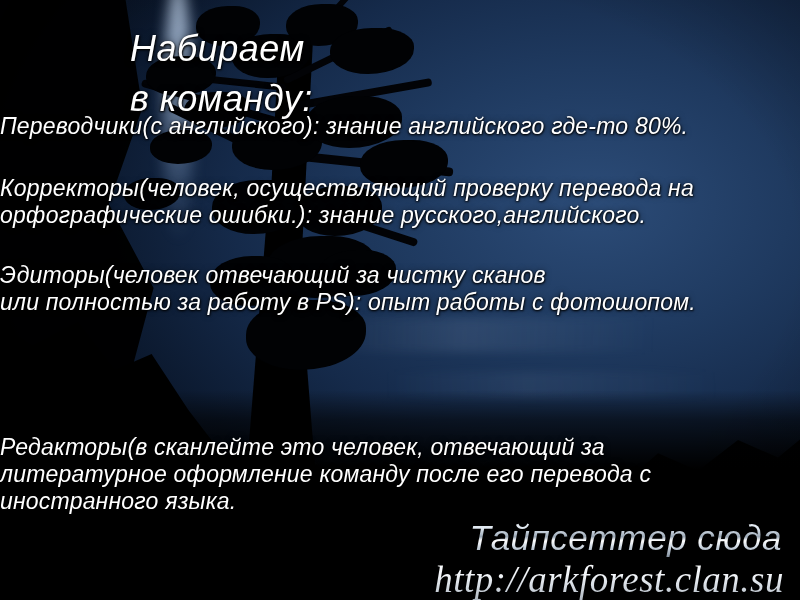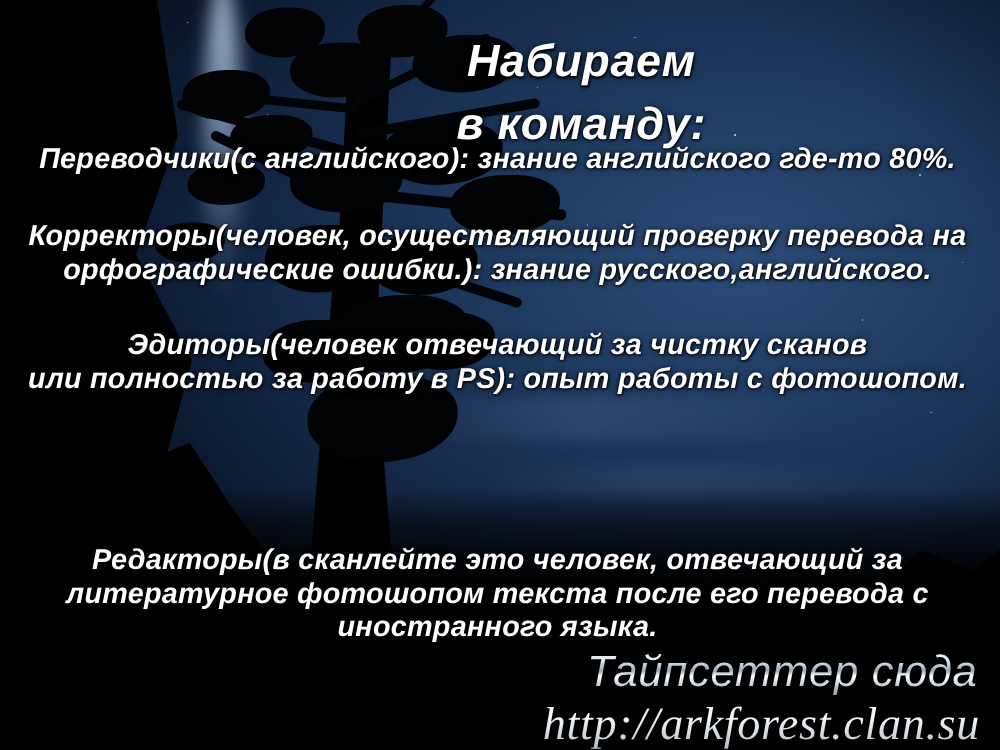--- a/index.html
+++ b/index.html
@@ -218,22 +218,21 @@
   
   #content {
     position: absolute;
     inset: 0;
     z-index: 10;
   }
   .txt {
     position: absolute;
     color: #ffffff;
     font-style: italic;
-    font-weight: bold;
-    text-align: center;
+    font-weight: normal;
     line-height: 1.18;
     white-space: pre-line;
     text-shadow:
        1px 1px 2px rgba(0,0,0,.85),
       -1px 1px 2px rgba(0,0,0,.6),
        0 0 6px rgba(0,0,0,.5);
     letter-spacing: .2px;
   }
 
   
@@ -363,21 +362,21 @@
     <div class="txt role" id="role-translators">Переводчики(с английского): знание английского где-то 80%.</div>
 
     <div class="txt role" id="role-editors">Эдиторы(человек отвечающий за чистку сканов
 или полностью за работу в PS): опыт работы с фотошопом.</div>
 
     <div class="txt role" id="role-proofers">Корректоры(человек, осуществляющий проверку перевода на
 орфографические ошибки.): знание русского,английского.</div>
 
 
     <div class="txt role" id="role-redactors">Редакторы(в сканлейте это человек, отвечающий за
-литературное фотошопом текста после его перевода с иностранного языка.</div>
+литературное оформление команду после его перевода с иностранного языка.</div>
 
 
     <div class="txt" id="contact">Тайпсеттер сюда</div>
 
     <div class="txt" id="url">http://arkforest.clan.su</div>
 
   </div>
 </div>
 
 </body></html>

